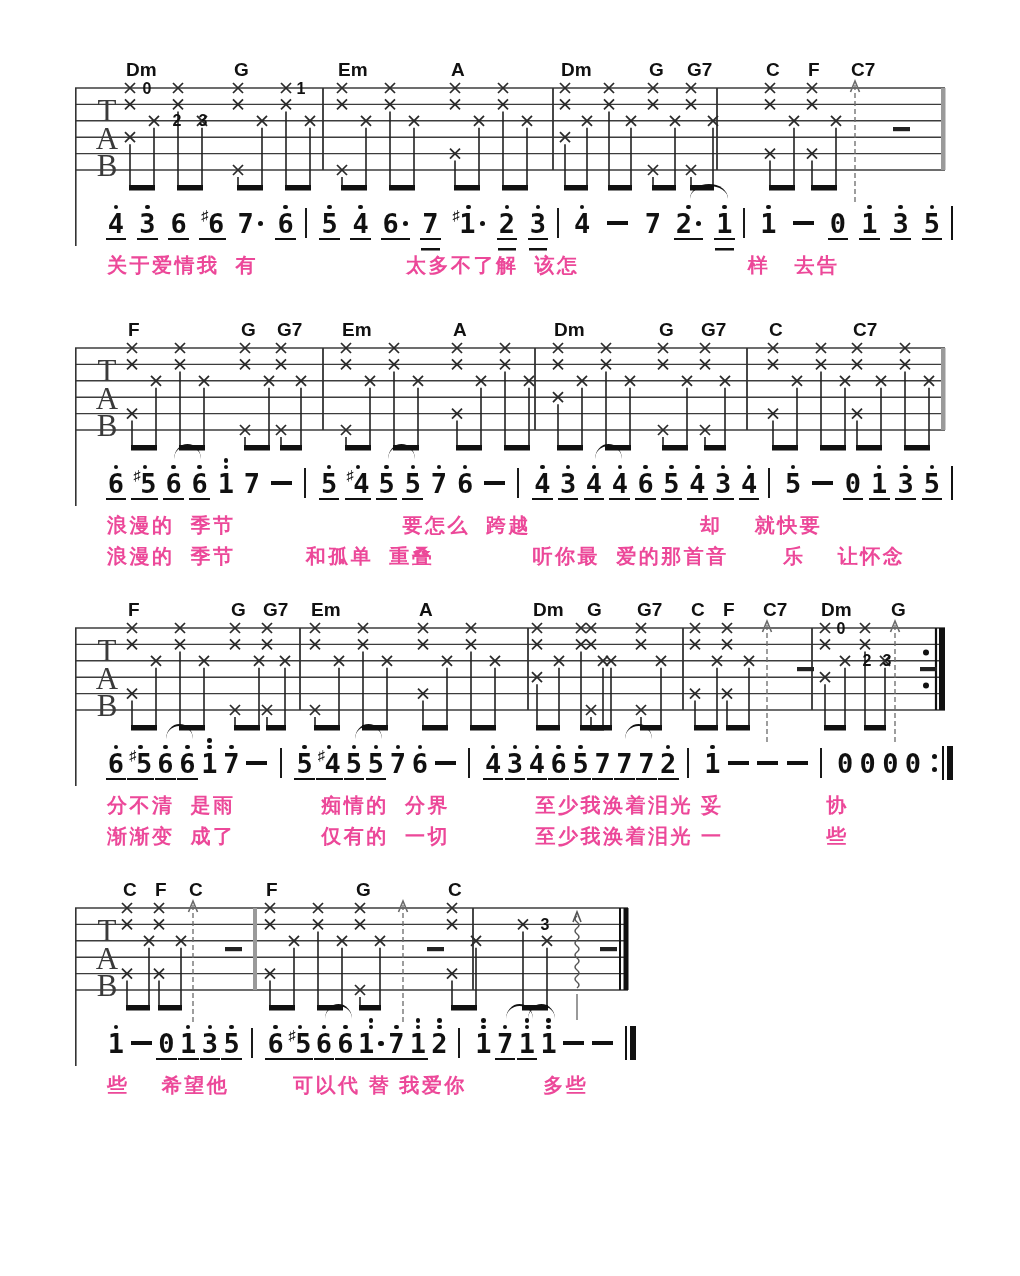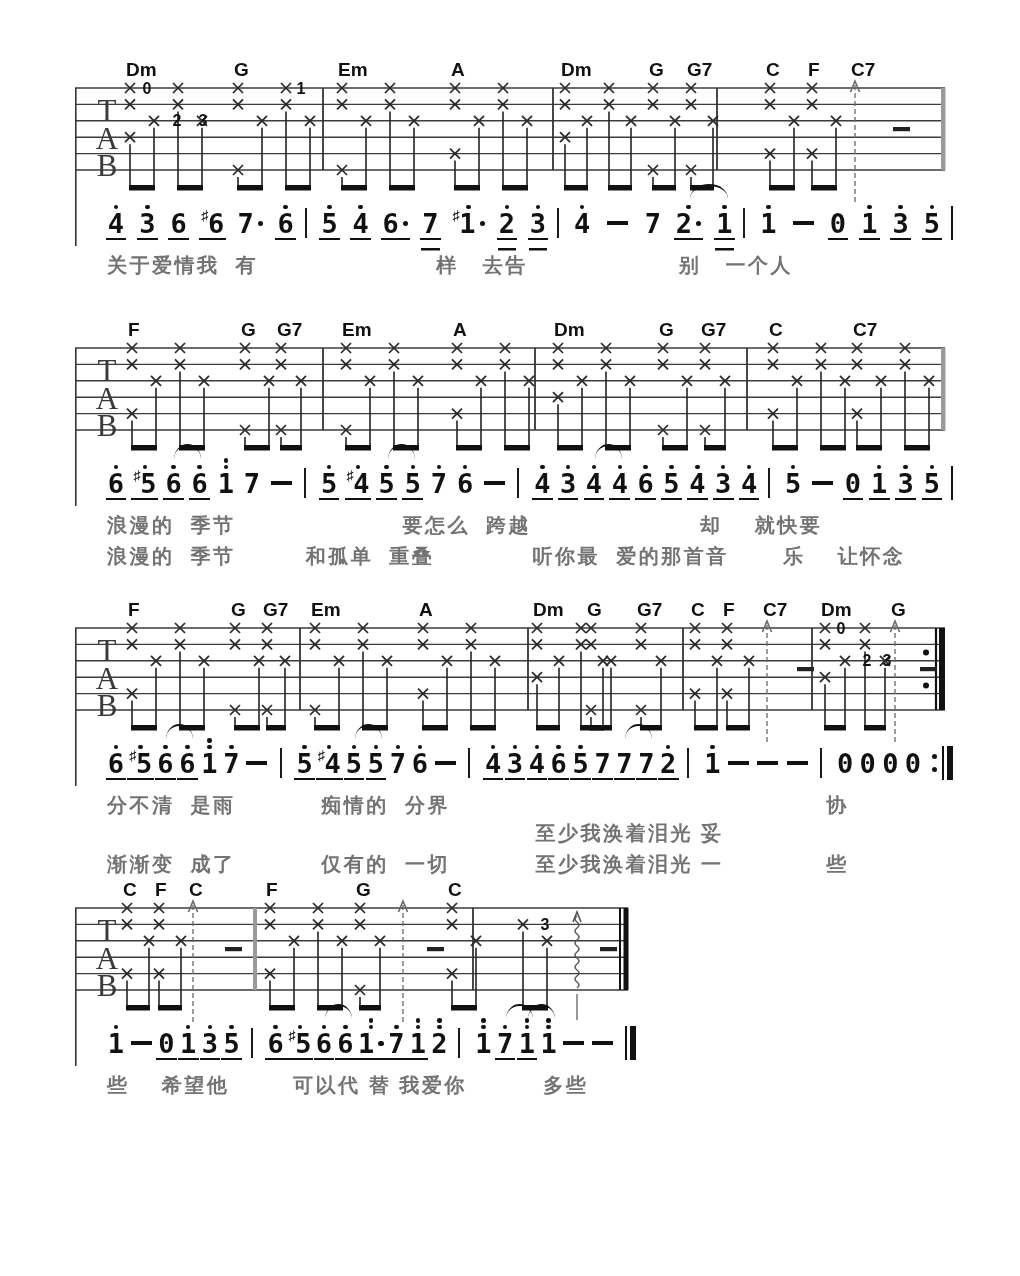--- a/index.html
+++ b/index.html
@@ -22,21 +22,21 @@
   .digit{font-family:"DejaVu Sans Mono",monospace;font-weight:700;font-size:27px;color:#111;}
   .sharp{font-size:14px;font-weight:700;position:relative;top:-8px;margin-right:0px;}
   .after{width:5.5px;height:5.5px;border-radius:50%;background:#111;margin-left:4px;}
   .ul{width:115%;height:8px;margin-top:0px;border-top:2.5px solid transparent;}
   .ul.u1{border-top-color:#111;}
   .ul.u2{border-top-color:#111;box-shadow:0 3.5px 0 -1px #111;}
   .dashtok .bar{width:21px;height:4px;background:#111;margin:12px 2px;}
   .arc{position:absolute;top:-12px;left:55%;width:150%;height:13px;
        border-top:2.2px solid #111;border-radius:50% 50% 0 0/100% 100% 0 0;pointer-events:none;}
   .lyrics-row{display:flex;margin-top:4px;}
-  .lyr{padding:0 10px 0 14px;font-size:20px;font-weight:700;letter-spacing:2.5px;color:#737373;
+  .lyr{padding:0 10px 0 14px;font-size:20px;font-weight:700;letter-spacing:2.5px;color:#ec4899;
        white-space:pre;line-height:27px;}
   .lyr-sp{width:2px;flex:none;}
 </style>
 </head>
 <body>
 
 <div id="page">
     <div class="system-svg" style="left: 30px; top: 58px;"><svg width="930" height="196" viewBox="-45 -30 930 196">
         <line x1="0" y1="0" x2="870" y2="0" stroke="#3c3c3c" stroke-width="1.4"></line>
         <line x1="0" y1="16.4" x2="870" y2="16.4" stroke="#3c3c3c" stroke-width="1.4"></line>
@@ -530,24 +530,24 @@
             <span class="ul u1"></span>
           </span>
         </div>
         <div class="endbar">
           <span class="thin"></span>
         </div>
       </div>
       <div class="lyrics-row">
         <div class="lyr" style="flex-grow: 6;">关于爱情我  有</div>
         <div class="lyr-sp"></div>
+        <div class="lyr" style="flex-grow: 7;">太多不了解  该怎</div>
         <div class="lyr-sp"></div>
         <div class="lyr" style="flex-grow: 5;">样   去告</div>
         <div class="lyr-sp"></div>
-        <div class="lyr" style="flex-grow: 6;">别   一个人</div>
       </div>
     </div>
     <div class="system-svg" style="left: 30px; top: 318px;"><svg width="930" height="196" viewBox="-45 -30 930 196">
         <line x1="0" y1="0" x2="870" y2="0" stroke="#3c3c3c" stroke-width="1.4"></line>
         <line x1="0" y1="16.4" x2="870" y2="16.4" stroke="#3c3c3c" stroke-width="1.4"></line>
         <line x1="0" y1="32.8" x2="870" y2="32.8" stroke="#3c3c3c" stroke-width="1.4"></line>
         <line x1="0" y1="49.2" x2="870" y2="49.2" stroke="#3c3c3c" stroke-width="1.4"></line>
         <line x1="0" y1="65.6" x2="870" y2="65.6" stroke="#3c3c3c" stroke-width="1.4"></line>
         <line x1="0" y1="82" x2="870" y2="82" stroke="#3c3c3c" stroke-width="1.4"></line>
         <line x1="0.8" y1="0" x2="0.8" y2="158" stroke="#333" stroke-width="1.6"></line>
@@ -1733,21 +1733,21 @@
           </span>
           <span class="thin"></span>
           <span class="thick"></span>
         </div>
       </div>
       <div class="lyrics-row">
         <div class="lyr" style="flex-grow: 7;">分不清  是雨</div>
         <div class="lyr-sp"></div>
         <div class="lyr" style="flex-grow: 7;">痴情的  分界</div>
         <div class="lyr-sp"></div>
-        <div class="lyr" style="flex-grow: 9; margin-top: 28px;">至少我涣着泪光 妥</div>
+        <div class="lyr" style="flex-grow: 9;">至少我涣着泪光 妥</div>
         <div class="lyr-sp"></div>
         <div class="lyr" style="flex-grow: 4;">协</div>
         <div class="lyr-sp"></div>
         <div class="lyr" style="flex-grow: 4;"></div>
       </div>
       <div class="lyrics-row">
         <div class="lyr" style="flex-grow: 7;">渐渐变  成了</div>
         <div class="lyr-sp"></div>
         <div class="lyr" style="flex-grow: 7;">仅有的  一切</div>
         <div class="lyr-sp"></div>

